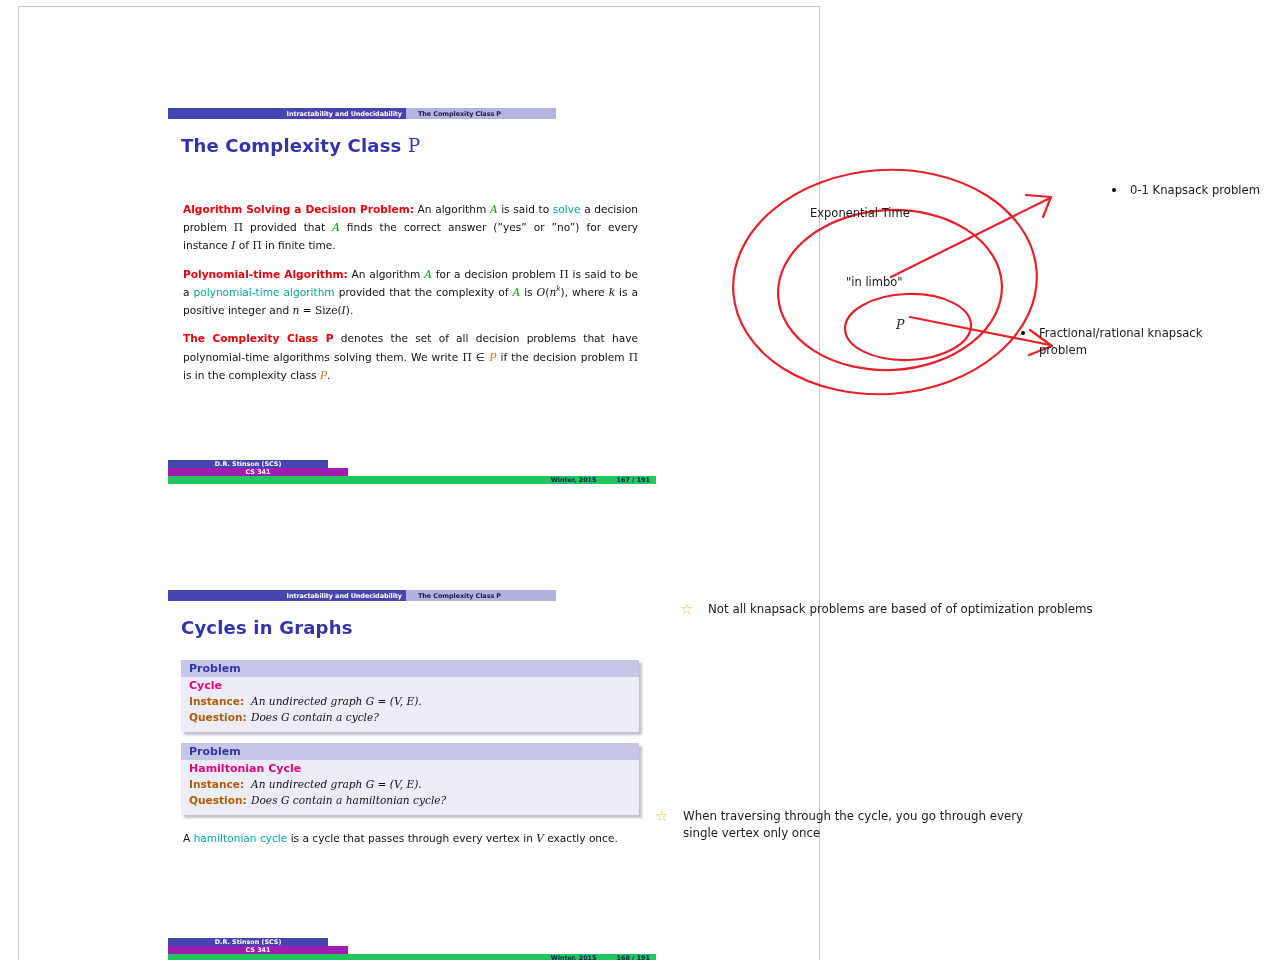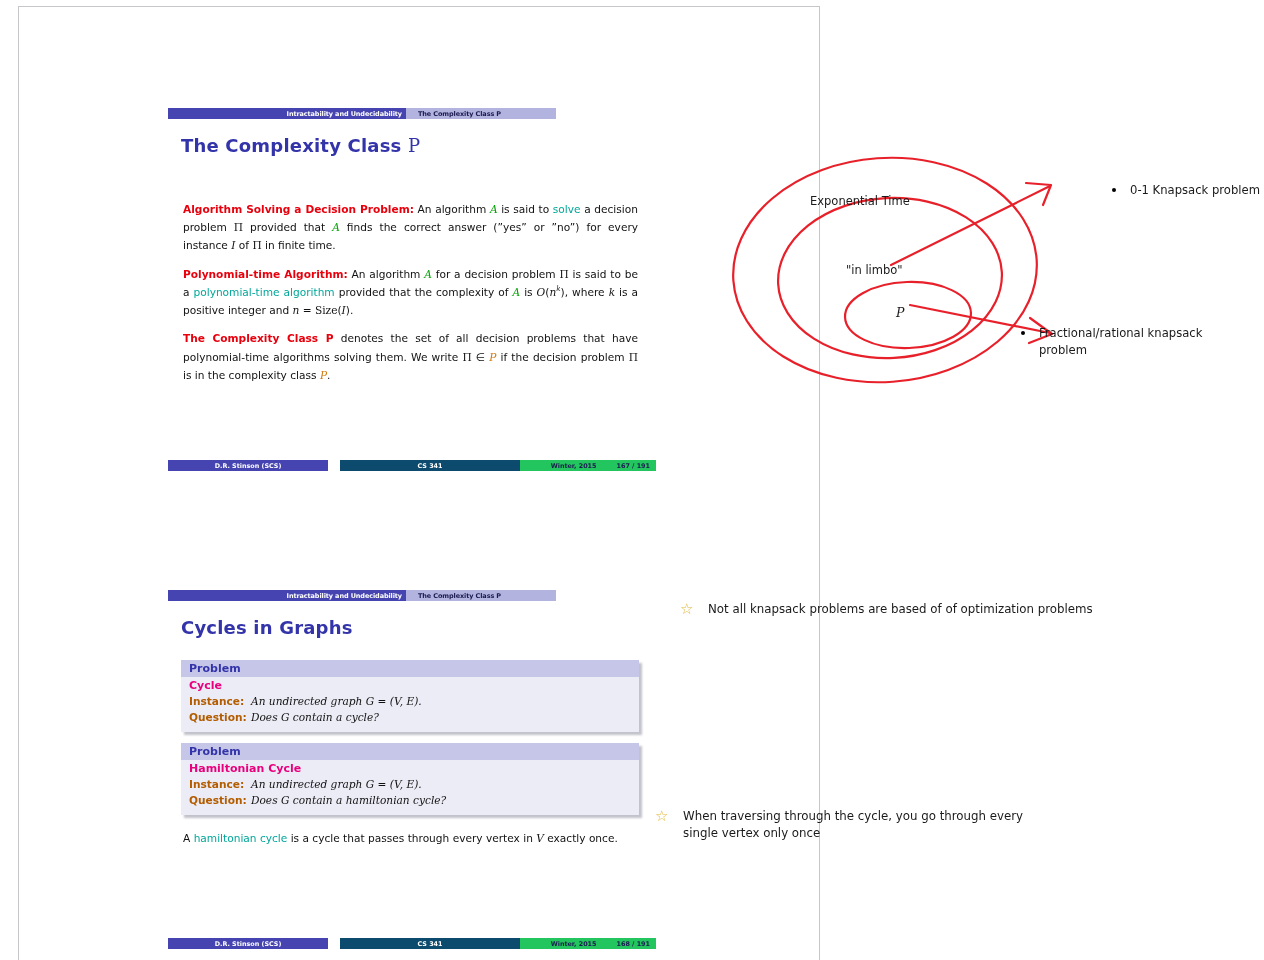--- a/index.html
+++ b/index.html
@@ -107,30 +107,31 @@
   .mathu { font-family: "DejaVu Serif", serif; font-style: normal; }
   sup.k { font-size: 0.68em; vertical-align: super; }
 
   
   .slide-footbar {
     position: absolute;
     left: 0;
     width: 488px;
     height: 11px;
     display: flex;
+    flex-direction: column;
   }
   #slide-1 .slide-footbar { top: 352px; }
   #slide-2 .slide-footbar { top: 348px; }
   .foot-a {
     width: 160px; background: #4644b0;
     display: flex; align-items: center; justify-content: center;
   }
   .foot-b {
-    width: 180px; background: #0c4a6e;
-    display: flex; align-items: center; justify-content: center; margin-left: 12px;
+    width: 180px; background: #a21caf;
+    display: flex; align-items: center; justify-content: center;
   }
   .foot-c {
     flex: 1; background: #22c55e;
     display: flex; align-items: center; justify-content: flex-end;
     padding-right: 6px; box-sizing: border-box;
     gap: 20px;
   }
   .foot-a span, .foot-b span {
     color: #ffffff; font-size: 6.4px; font-weight: bold; white-space: nowrap;
   }
@@ -182,21 +183,21 @@
 
   .closing-para {
     margin-left: 15px;
     margin-top: 14px;
     width: 450px;
   }
 
   
   #ink-diagram {
     position: absolute;
-    left: 730px; top: 150px;
+    left: 730px; top: 162px;
     width: 340px; height: 250px;
   }
   .ink-label {
     position: absolute;
     font-family: "DejaVu Sans", sans-serif;
     font-size: 11.5px;
     color: #1a1a1a;
     white-space: nowrap;
   }
   #label-exponential { left: 80px; top: 44px; }

